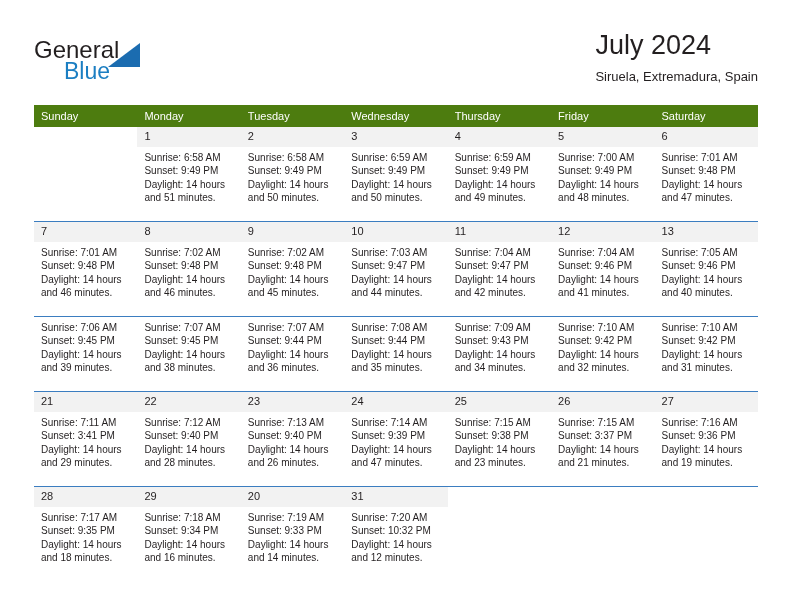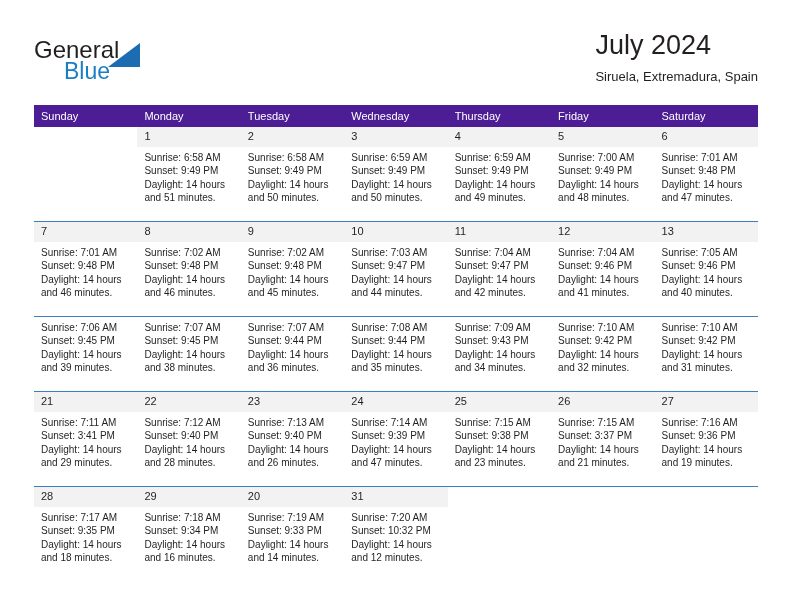--- a/index.html
+++ b/index.html
@@ -85,21 +85,21 @@
   
   .calendar {
     position: absolute;
     left: 34px;
     top: 105px;
     width: 724px;
     border-collapse: collapse;
     table-layout: fixed;
   }
   .calendar th {
-    background: #4c1d95;
+    background: #4d7c0f;
     color: #ffffff;
     font-size: 11px;
     font-weight: normal;
     text-align: left;
     padding: 5px 0 5px 7px;
     height: 11px;
     border: none;
   }
   .calendar td {
     vertical-align: top;

